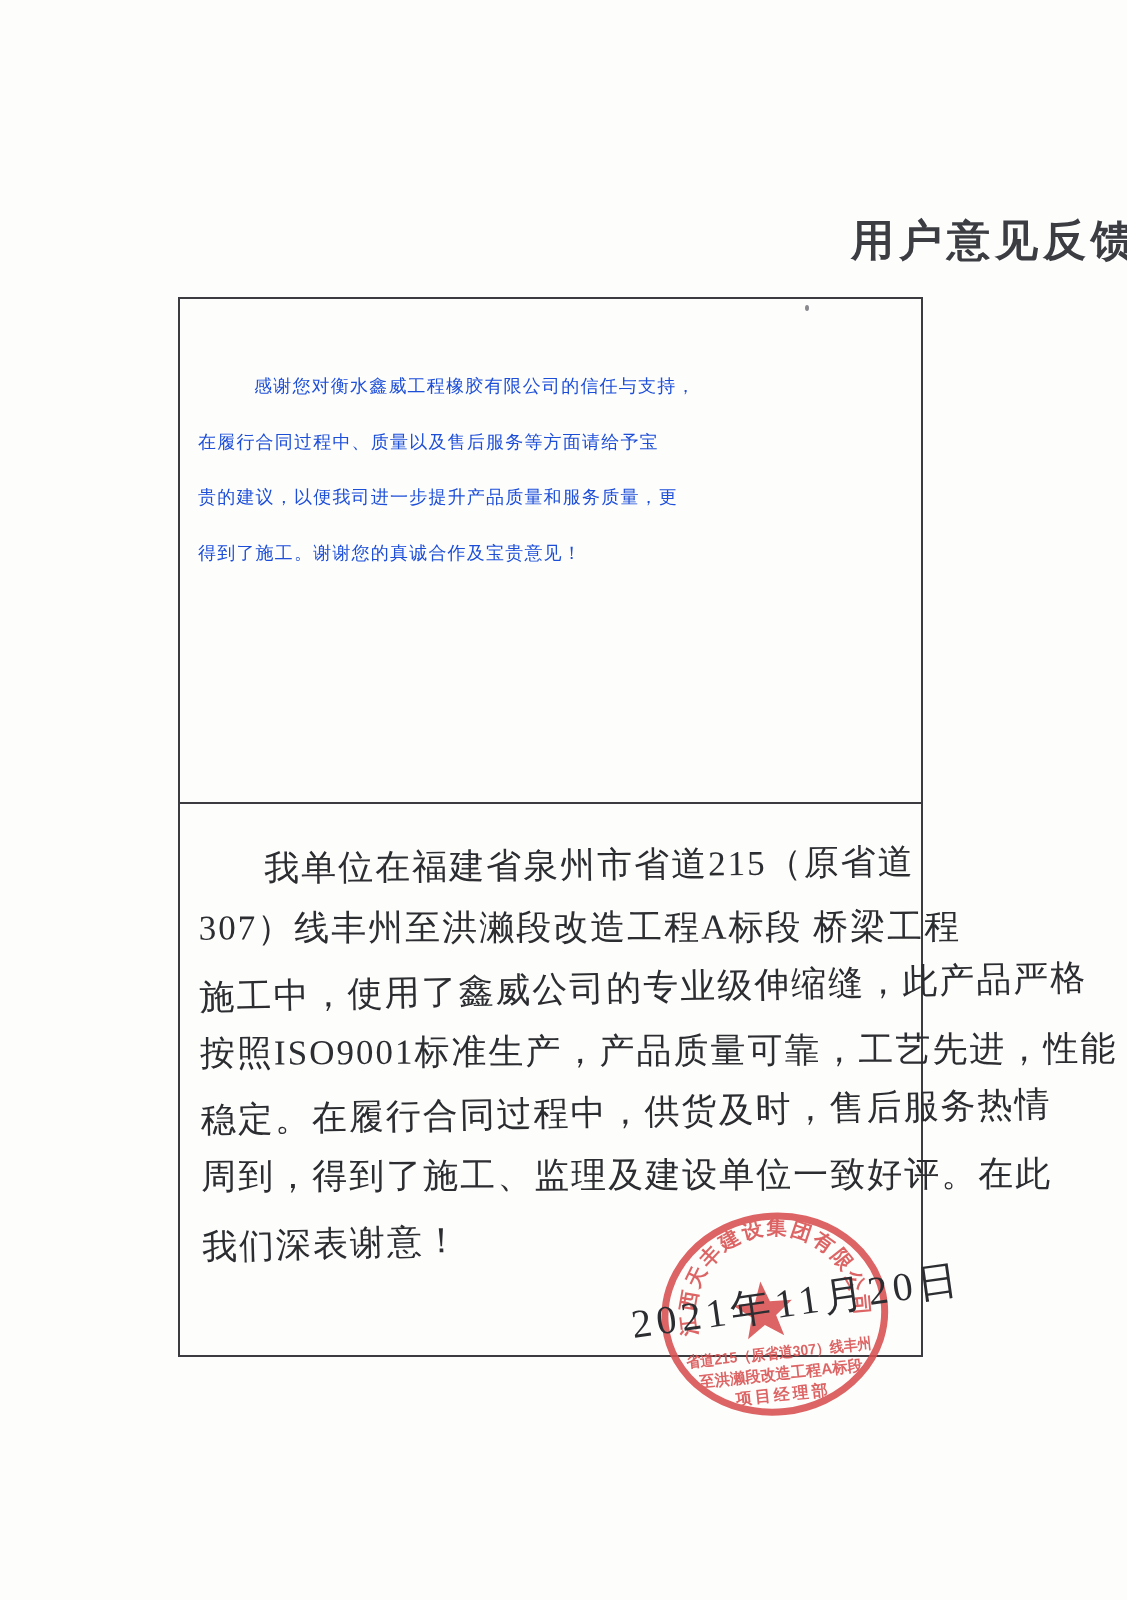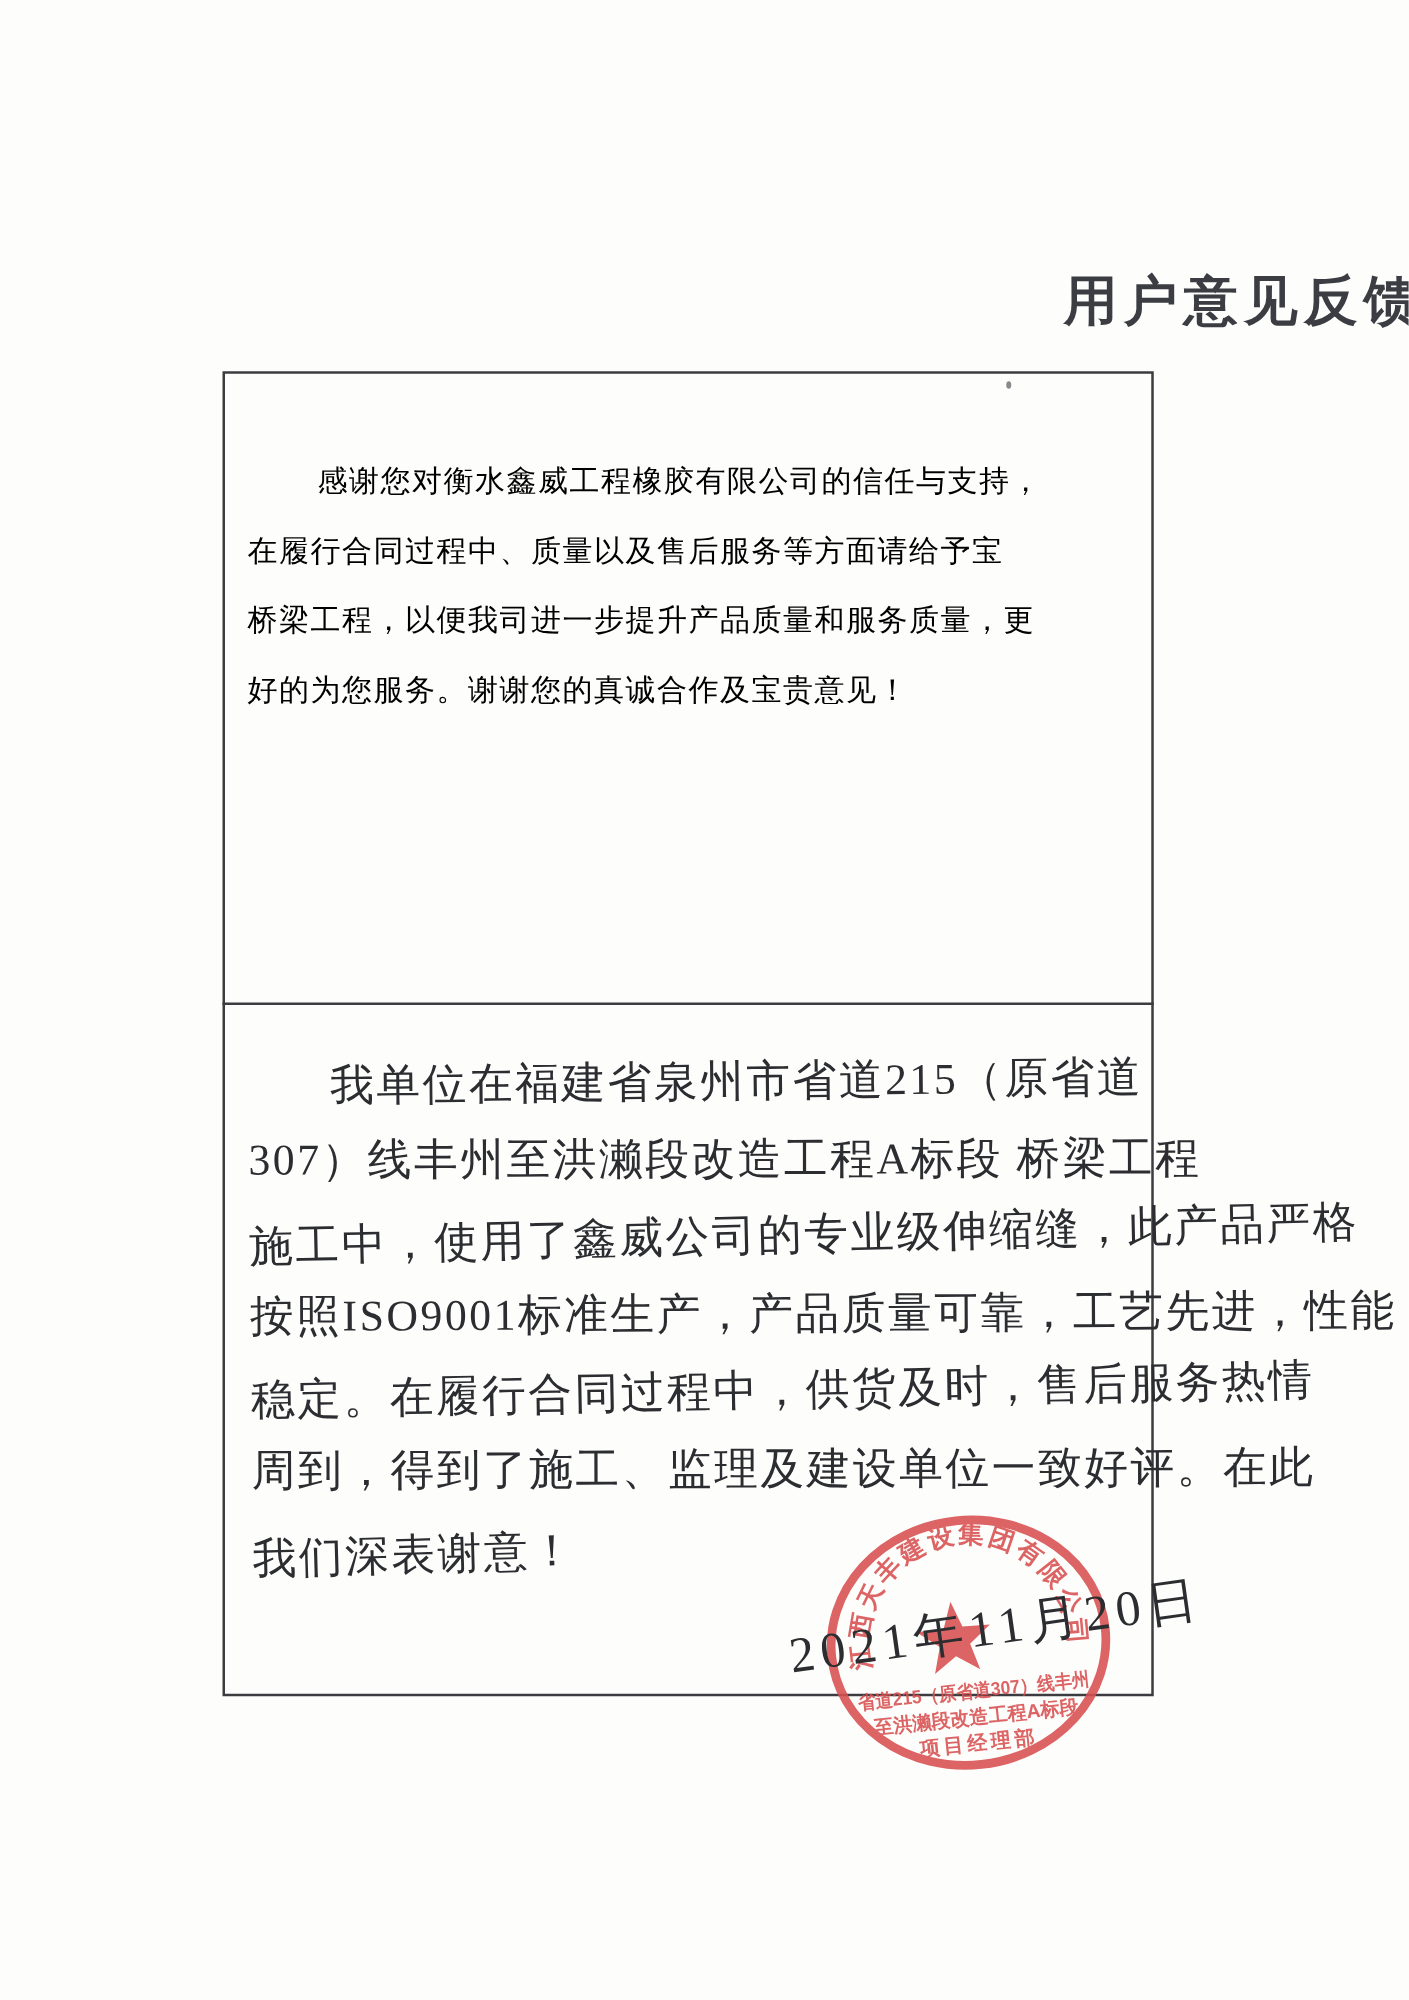--- a/index.html
+++ b/index.html
@@ -16,22 +16,22 @@
   .form-box {
     position:absolute; left:178px; top:297px; width:741px; height:1056px;
     border:2px solid #3c3c40;
   }
   .section-divider {
     position:absolute; left:-2px; right:-2px; top:503px; height:0;
     border-top:2px solid #3c3c40;
   }
   .notice {
     position:absolute; top:60px; left:18px; right:14px;
-    font-size:24px; line-height:55.5px; letter-spacing:1.2px;
-    color:#000000; text-align:justify;
+    font-size:18px; line-height:55.5px; letter-spacing:1.2px;
+    color:#1d4ed8; text-align:justify;
   }
   .notice-line { white-space:nowrap; }
   .notice-line.first { text-indent:56px; }
   .handwriting {
     position:absolute; top:536px; left:20px; right:0;
     font-family:cursive;
     font-size:35px; line-height:62px; color:#2c2d31;
     transform:rotate(-0.6deg);
   }
   .hw-line { white-space:nowrap; letter-spacing:2px; }
@@ -64,22 +64,22 @@
 
   <div class="doc-title">用户意见反馈</div>
 
   <div class="scan-speck"></div>
 
   <div class="form-box">
 
     <div class="notice">
       <div class="notice-line first">感谢您对衡水鑫威工程橡胶有限公司的信任与支持，</div>
       <div class="notice-line">在履行合同过程中、质量以及售后服务等方面请给予宝</div>
-      <div class="notice-line">桥梁工程，以便我司进一步提升产品质量和服务质量，更</div>
-      <div class="notice-line">好的为您服务。谢谢您的真诚合作及宝贵意见！</div>
+      <div class="notice-line">贵的建议，以便我司进一步提升产品质量和服务质量，更</div>
+      <div class="notice-line">得到了施工。谢谢您的真诚合作及宝贵意见！</div>
     </div>
 
     <div class="section-divider"></div>
 
     <div class="handwriting">
       <div class="hw-line first">我单位在福建省泉州市省道215（原省道</div>
       <div class="hw-line">307）线丰州至洪濑段改造工程A标段 桥梁工程</div>
       <div class="hw-line">施工中，使用了鑫威公司的专业级伸缩缝，此产品严格</div>
       <div class="hw-line">按照ISO9001标准生产，产品质量可靠，工艺先进，性能</div>
       <div class="hw-line">稳定。在履行合同过程中，供货及时，售后服务热情</div>

